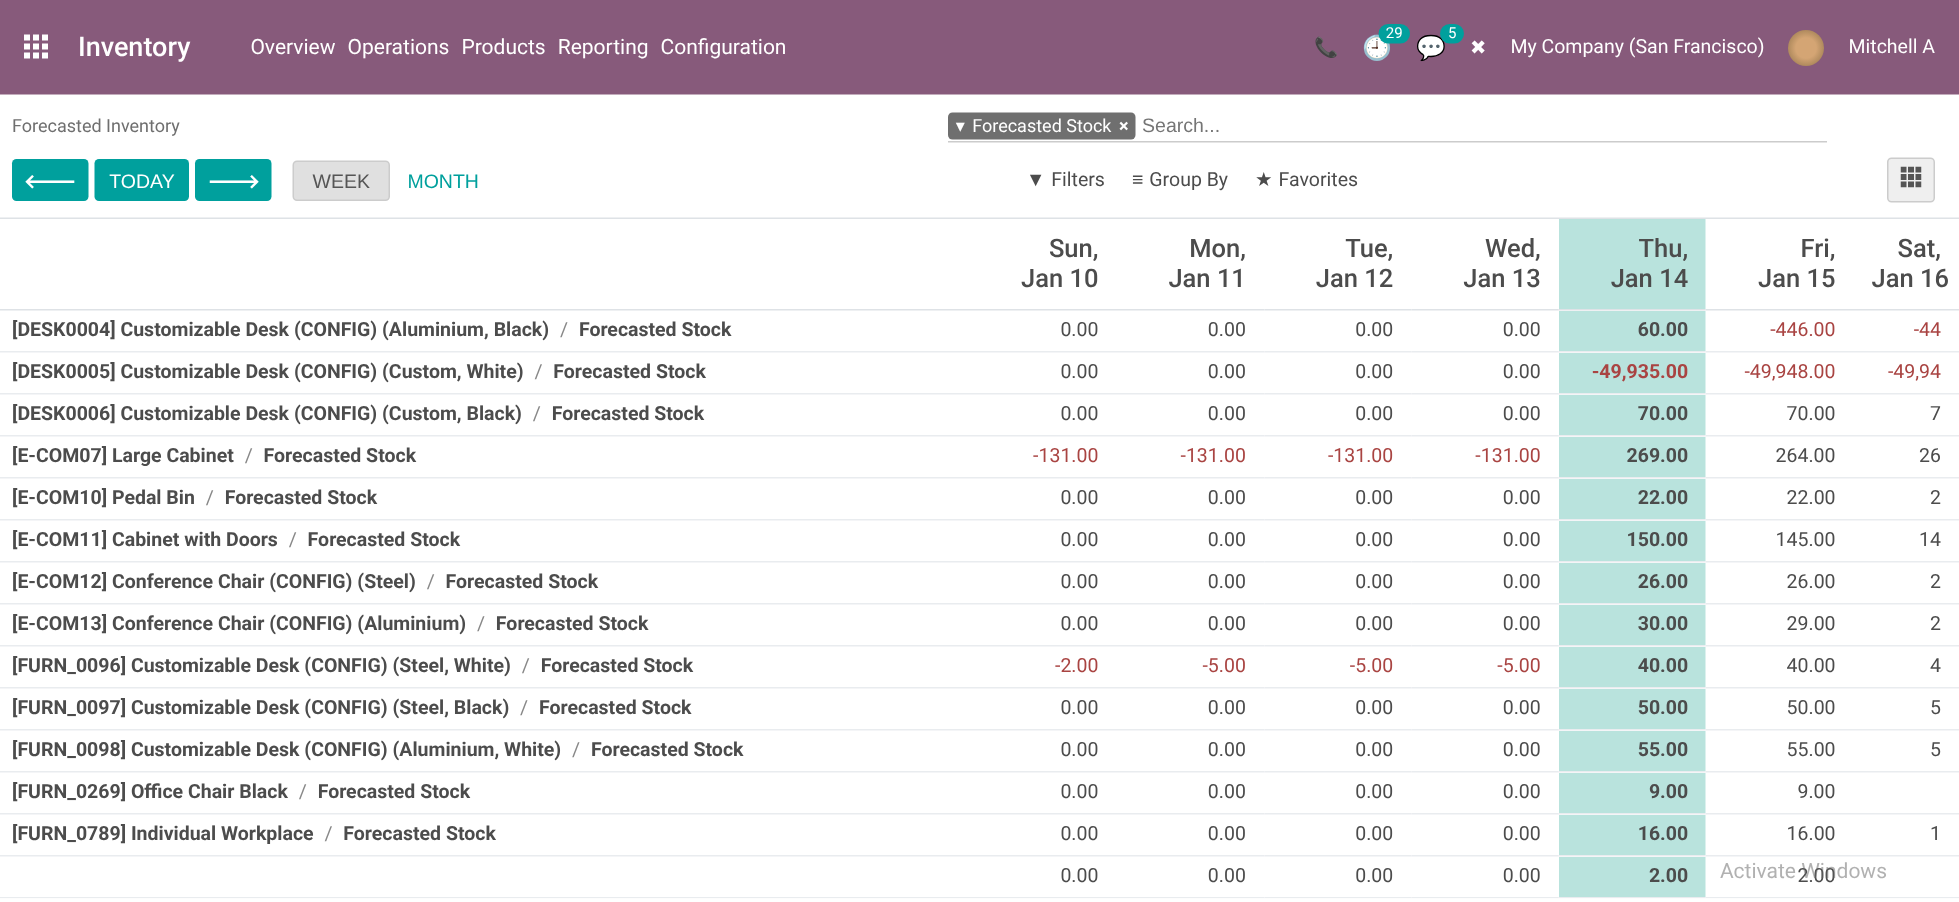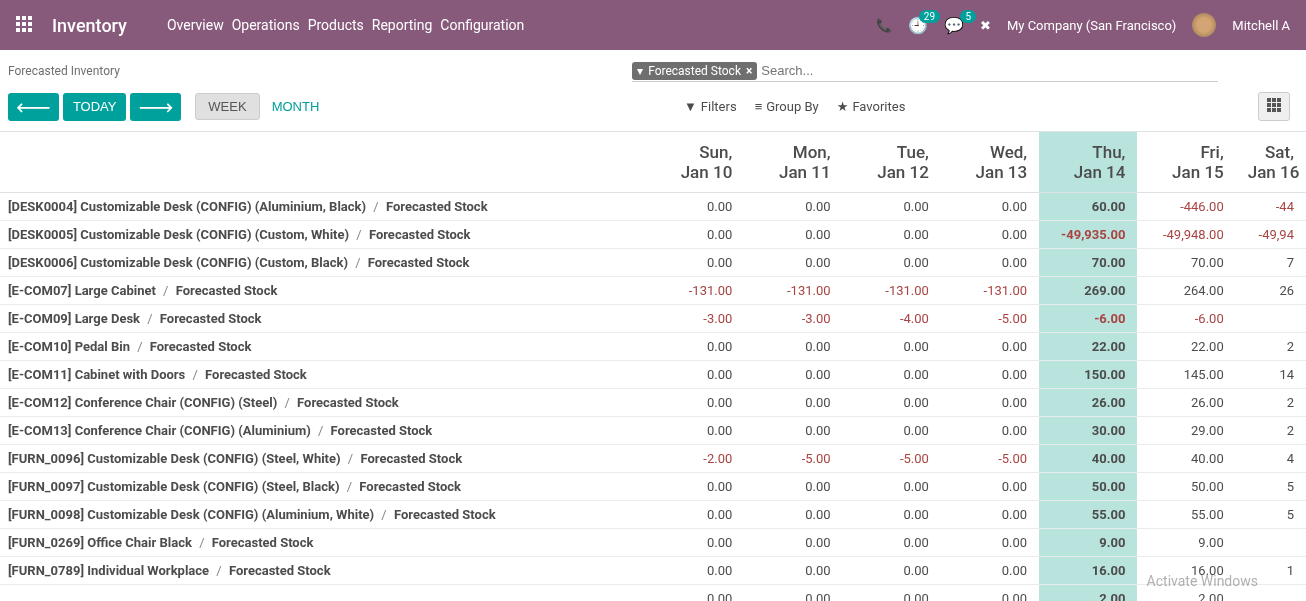--- a/index.html
+++ b/index.html
@@ -1,18 +1,18 @@
 <!DOCTYPE html>
 <html><head>
 <meta charset="utf-8">
 <style>
 * { box-sizing: border-box; margin: 0; padding: 0; }
 body { font-family: -apple-system, BlinkMacSystemFont, "Segoe UI", Roboto, "Helvetica Neue", Arial, sans-serif; font-size: 13px; color: #4c4c4c; background: #fff; overflow-x: hidden; }
 
-.topbar { background: #875A7B; height: 50px; display: flex; align-items: center; color: #fff; padding: 0 16px; }
+.topbar { background: #875A7B; height: 63px; display: flex; align-items: center; color: #fff; padding: 0 16px; }
 .apps-icon { width: 18px; height: 18px; display: grid; grid-template-columns: repeat(3, 4px); grid-template-rows: repeat(3, 4px); gap: 2px; margin-right: 18px; cursor: pointer; }
 .apps-icon span { background: #fff; }
 .app-title { font-size: 18px; font-weight: 500; margin-right: 40px; }
 .top-menu { display: flex; gap: 8px; }
 .top-menu-item { color: #fff; font-size: 14px; cursor: pointer; }
 .topbar-spacer { flex: 1; }
 .top-right { display: flex; align-items: center; gap: 16px; font-size: 13px; }
 .badge-wrap { position: relative; font-size: 16px; }
 .badge { position: absolute; top: -6px; right: -12px; background: #00A09D; color: #fff; border-radius: 8px; font-size: 10px; font-weight: 400; padding: 1px 5px; }
 .avatar { width: 24px; height: 24px; border-radius: 50%; background: radial-gradient(circle, #d4a574 40%, #8b6f47 100%); }
@@ -227,30 +227,20 @@
           <td class="label"><span>[E-COM07] Large Cabinet</span><span class="sep"> / </span><span>Forecasted Stock</span></td>
           <td class="num neg">-131.00</td>
           <td class="num neg">-131.00</td>
           <td class="num neg">-131.00</td>
           <td class="num neg">-131.00</td>
           <td class="num hl">269.00</td>
           <td class="num">264.00</td>
           <td class="num">26</td>
         </tr>
         <tr>
-          <td class="label"><span>[E-COM09] Large Desk</span><span class="sep"> / </span><span>Forecasted Stock</span></td>
-          <td class="num neg">-3.00</td>
-          <td class="num neg">-3.00</td>
-          <td class="num neg">-4.00</td>
-          <td class="num neg">-5.00</td>
-          <td class="num hl neg">-6.00</td>
-          <td class="num neg">-6.00</td>
-          <td class="num"></td>
-        </tr>
-        <tr>
           <td class="label"><span>[E-COM10] Pedal Bin</span><span class="sep"> / </span><span>Forecasted Stock</span></td>
           <td class="num">0.00</td>
           <td class="num">0.00</td>
           <td class="num">0.00</td>
           <td class="num">0.00</td>
           <td class="num hl">22.00</td>
           <td class="num">22.00</td>
           <td class="num">2</td>
         </tr>
         <tr>

